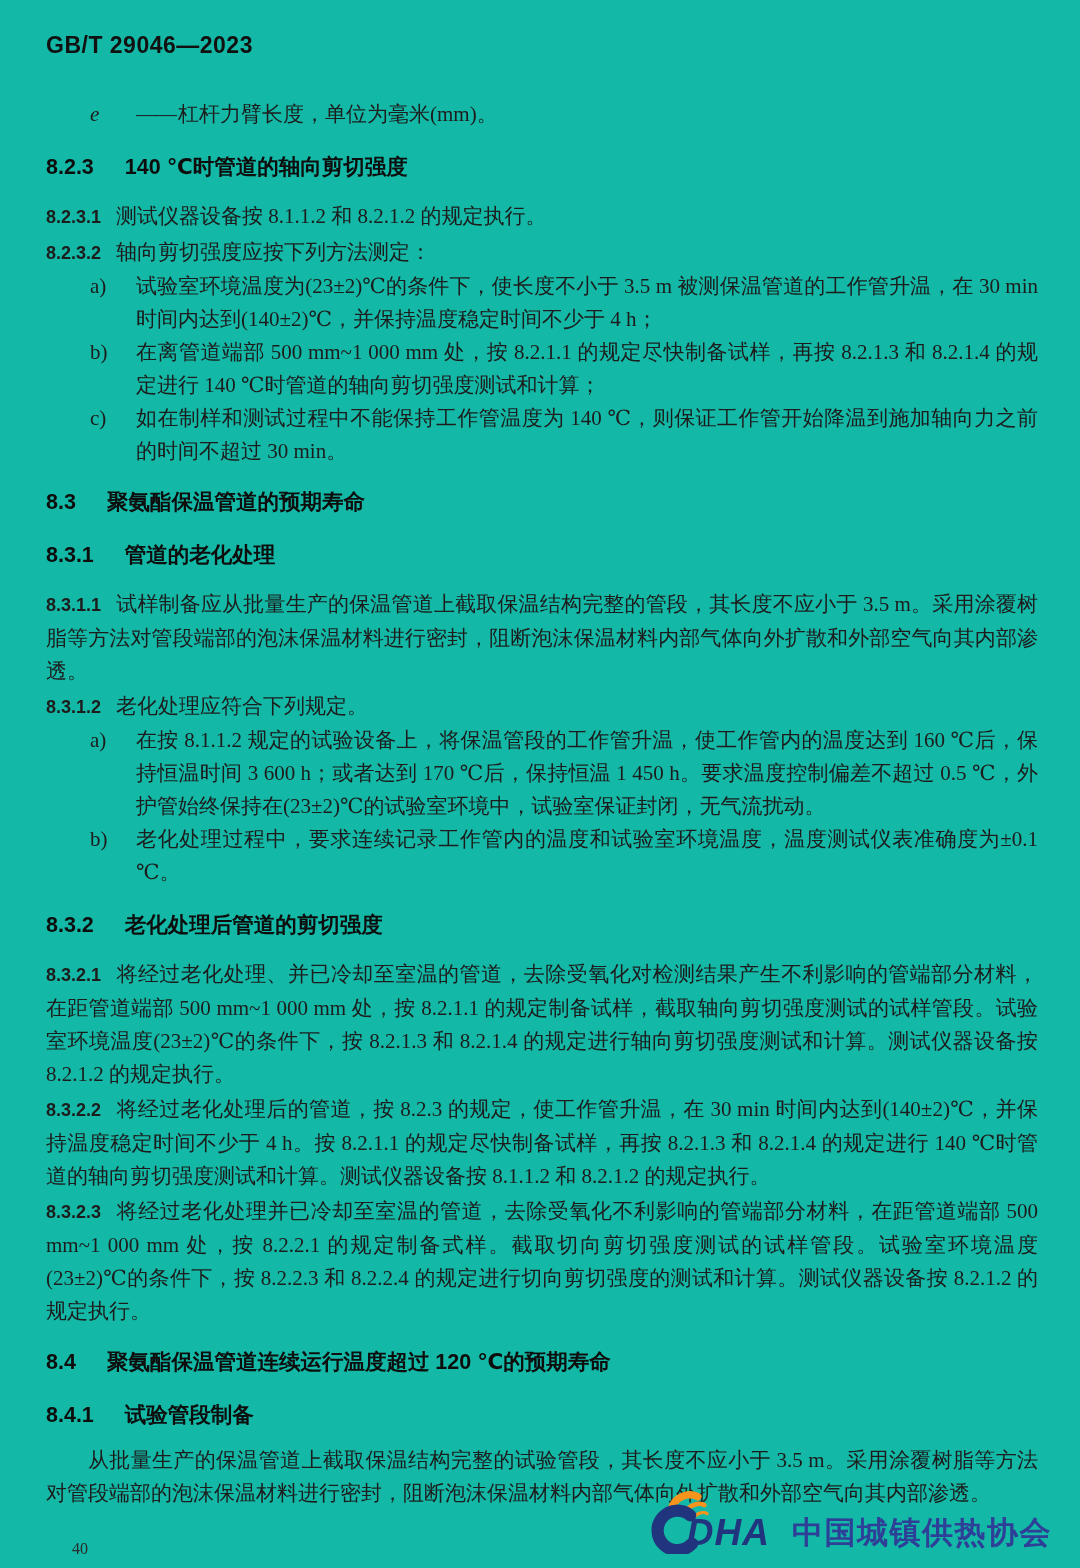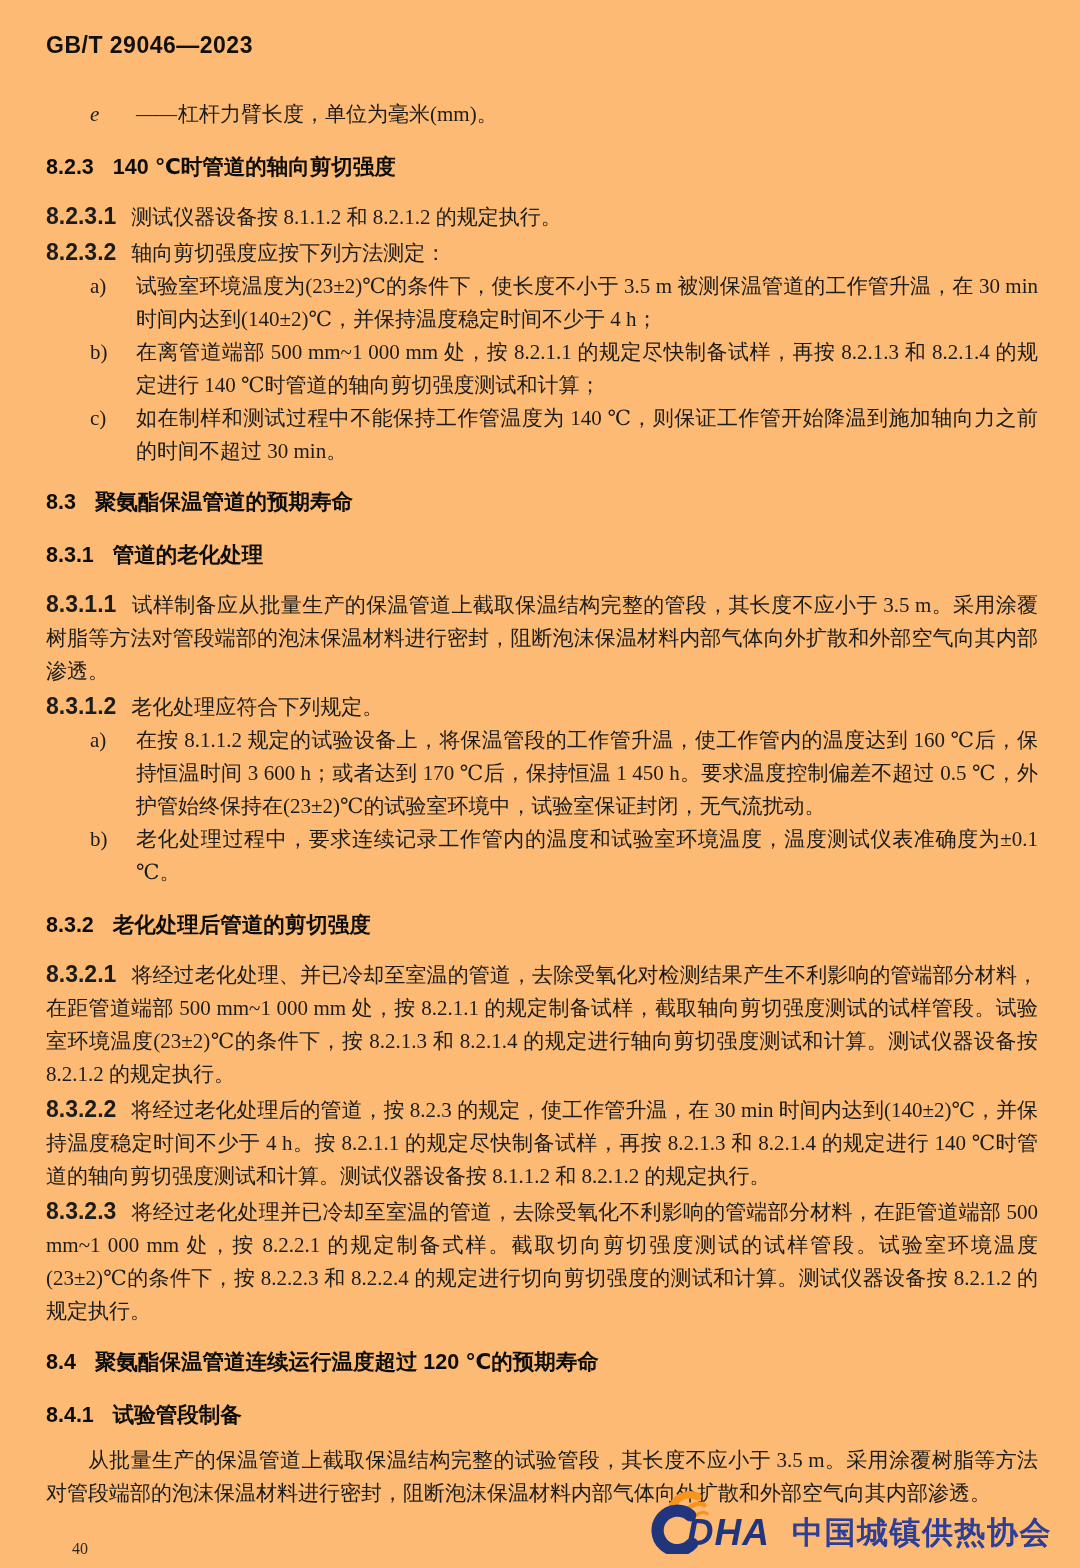--- a/index.html
+++ b/index.html
@@ -6,21 +6,21 @@
   html, body { background: #ffffff; }
   body {
     width: 1080px; height: 1568px;
     font-family: "Liberation Serif", "DejaVu Serif", serif;
     color: #1c1c1c;
     position: relative;
     overflow: hidden;
   }
   .page {
     position: absolute; inset: 0;
-    background: #fdba74;
+    background: #14b8a6;
   }
   
   .doc-header {
     position: absolute; top: 32px; left: 46px;
     font-family: "Liberation Sans", "DejaVu Sans", sans-serif;
     font-weight: bold; font-size: 23px; letter-spacing: 0.5px;
     color: #111;
   }
   
   .content {
@@ -33,26 +33,26 @@
     width: 46px; flex: none; font-style: italic;
     font-family: "Liberation Serif", serif;
   }
   .sym-row .sym-dash { flex: none; margin-right: 2px; letter-spacing: -1px; }
   .heading, .heading-sub {
     font-family: "Liberation Sans", "DejaVu Sans", sans-serif;
     font-weight: bold; font-size: 21.5px; color: #0d0d0d;
     text-align: left; margin-top: 18px;
   }
   .heading-sub { margin-top: 20px; }
-  .heading .h-num, .heading-sub .h-num { margin-right: 19px; }
+  .heading .h-num, .heading-sub .h-num { margin-right: 31px; }
   .clause { margin-top: 2px; }
   .clause.after-heading { margin-top: 16px; }
   .clause .c-num {
     font-family: "Liberation Sans", "DejaVu Sans", sans-serif;
-    font-weight: bold; font-size: 23px; margin-right: 15px;
+    font-weight: bold; font-size: 18px; margin-right: 15px;
     white-space: nowrap;
   }
   .li-row { display: flex; padding-left: 44px; }
   .li-row .li-label { width: 46px; flex: none; }
   .li-row .li-text { flex: 1; text-align: justify; }
   .indent-para { margin-top: 12px; text-indent: 2em; }
   
   .page-number {
     position: absolute; left: 72px; bottom: 10px;
     font-size: 16px; color: #2a2a2a;

